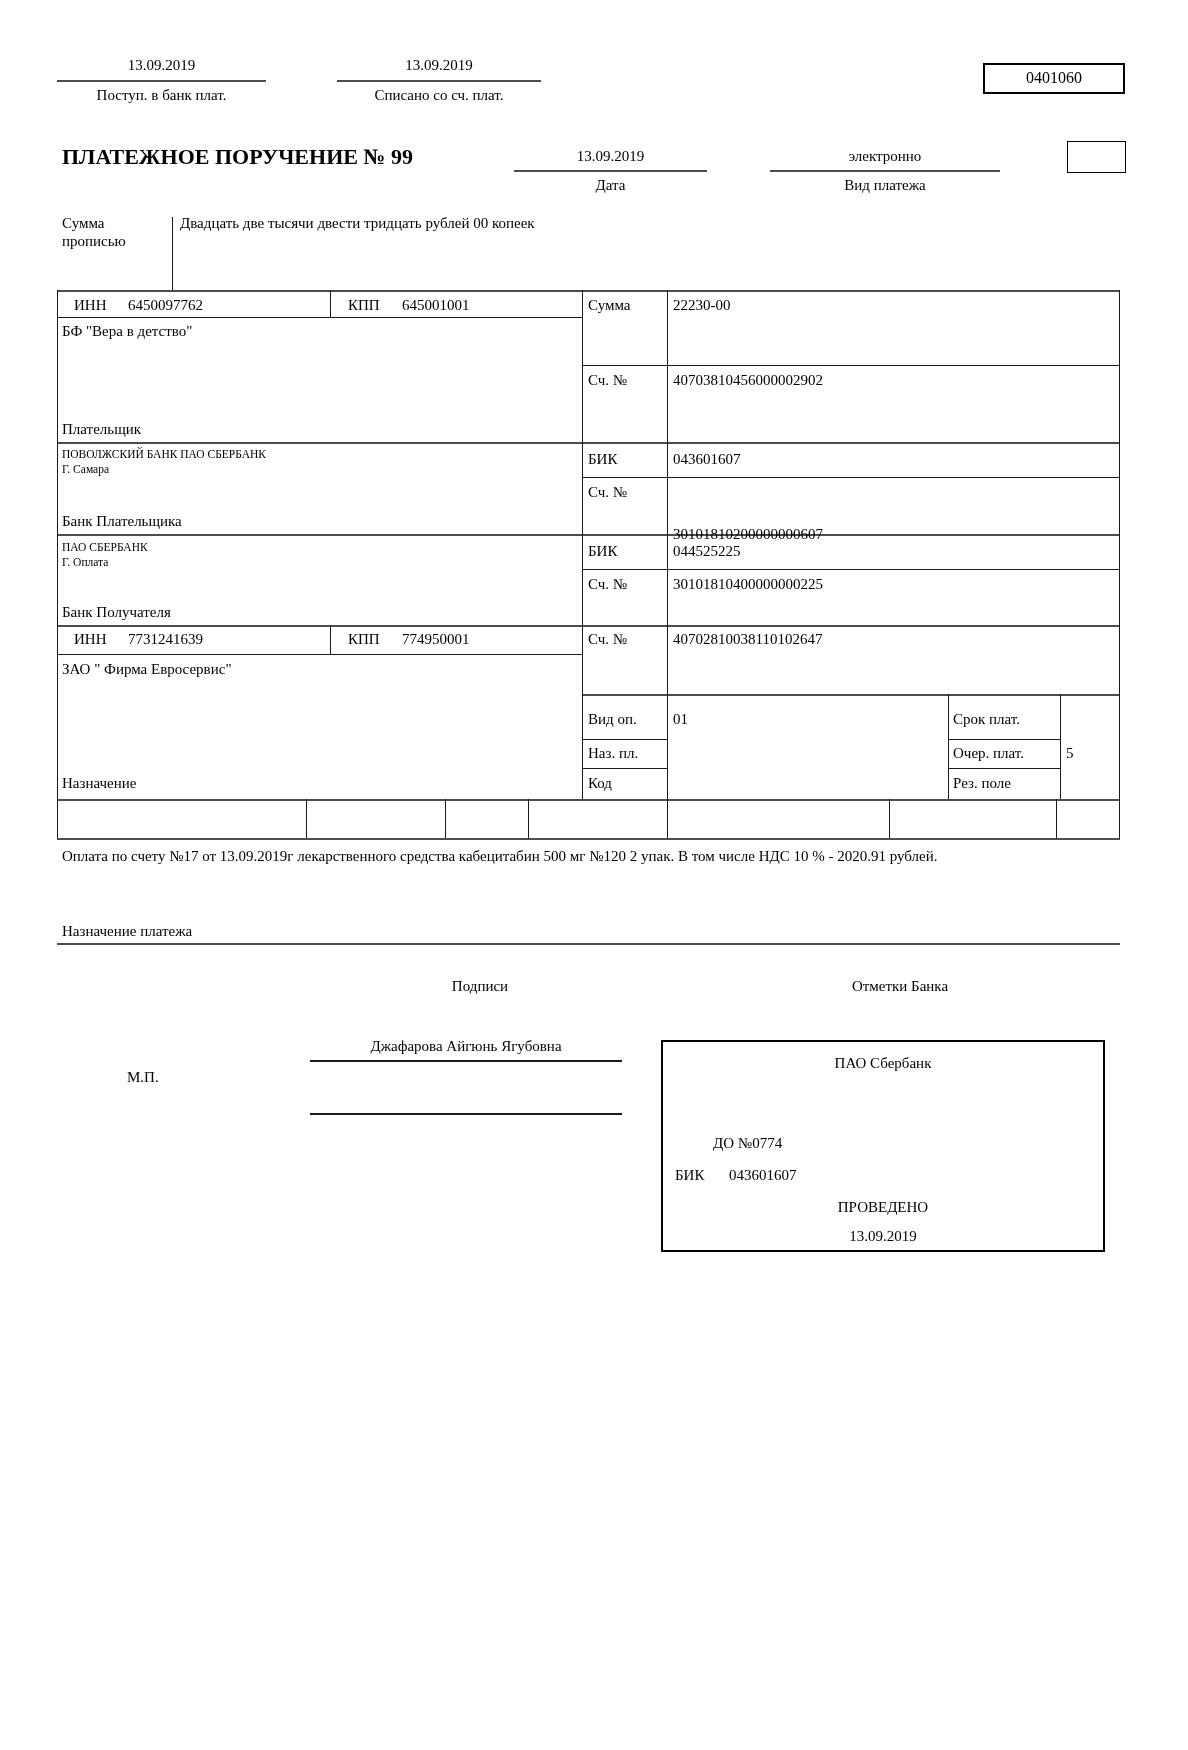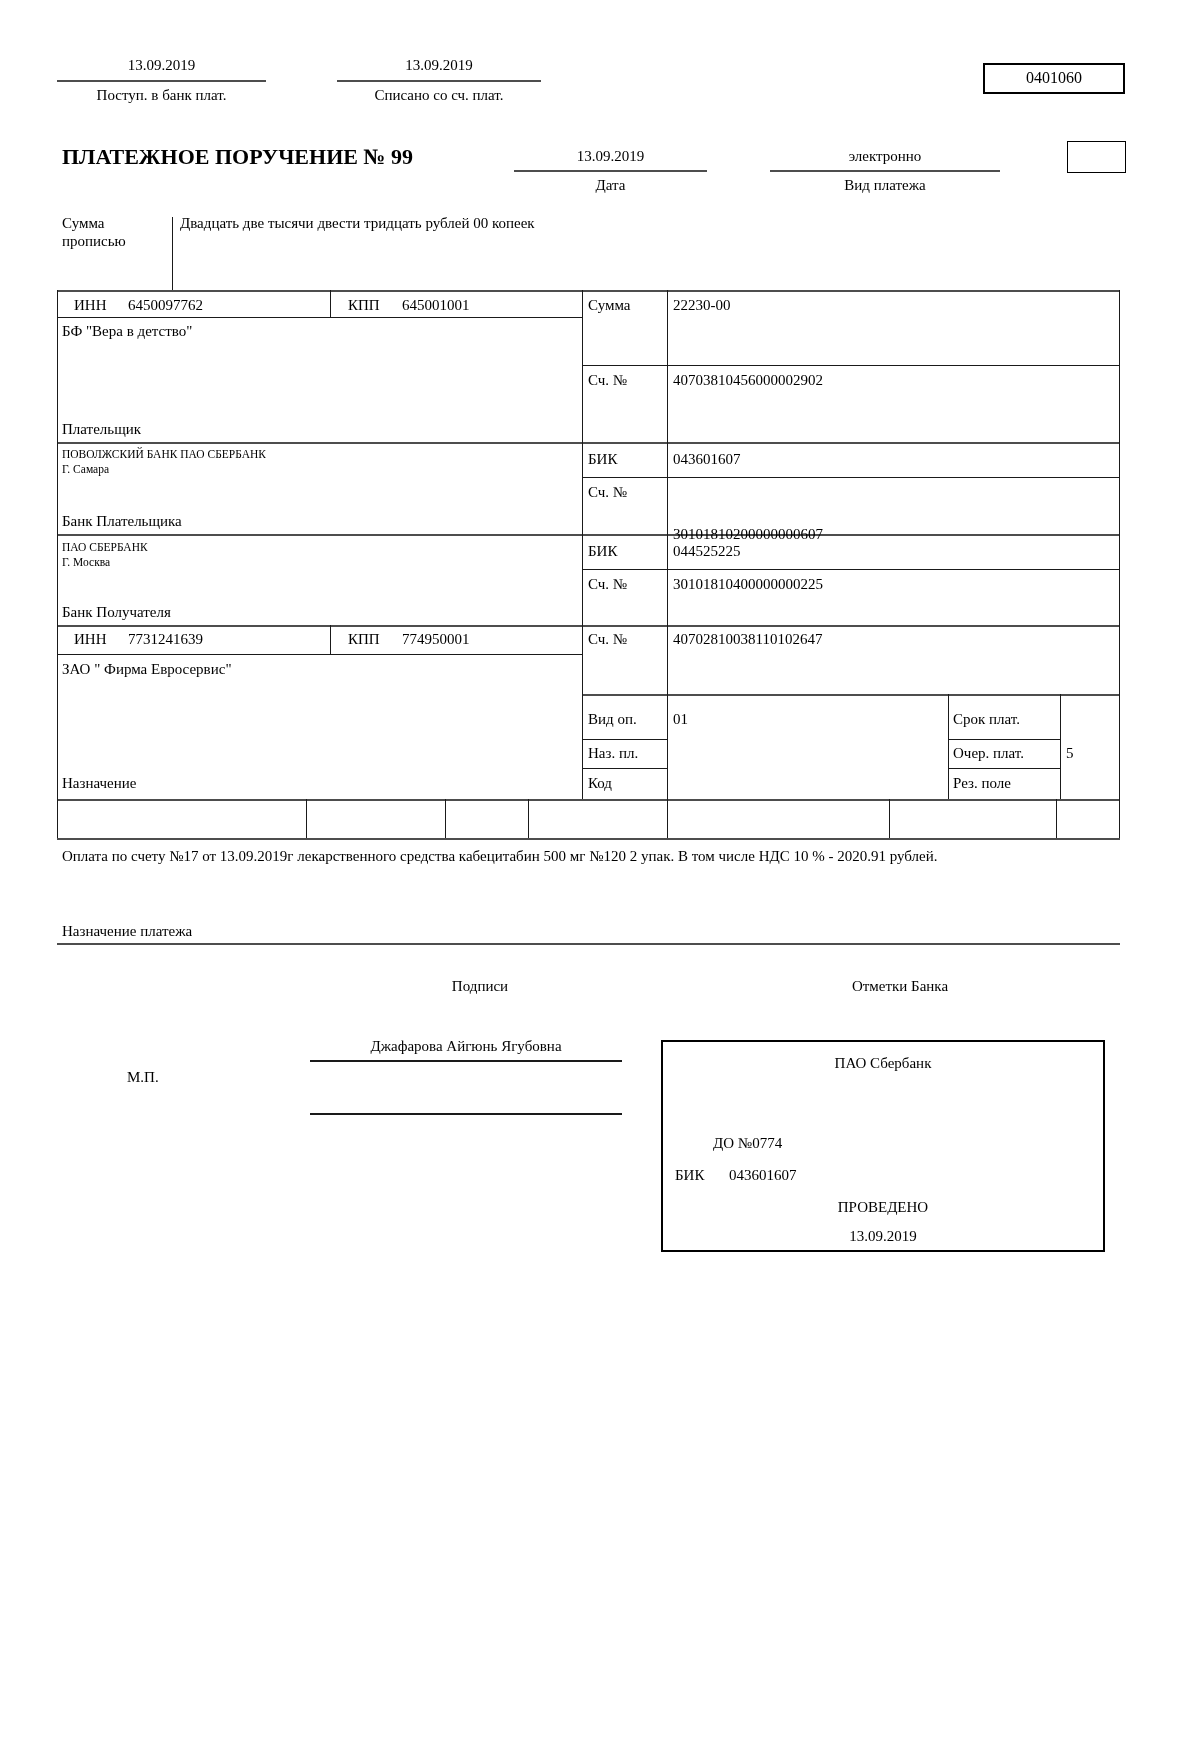--- a/index.html
+++ b/index.html
@@ -100,21 +100,21 @@
 
   <span class="t small" style="left:62px;top:447px;">ПОВОЛЖСКИЙ БАНК ПАО СБЕРБАНК</span>
   <span class="t small" style="left:62px;top:462px;">Г. Самара</span>
   <span class="t" style="left:588px;top:450px;">БИК</span>
   <span class="t" style="left:673px;top:450px;">043601607</span>
   <span class="t" style="left:588px;top:483px;">Сч. №</span>
   <span class="t" style="left:673px;top:485px;margin-top:40px;">30101810200000000607</span>
   <span class="t" style="left:62px;top:512px;">Банк Плательщика</span>
 
   <span class="t small" style="left:62px;top:540px;">ПАО СБЕРБАНК</span>
-  <span class="t small" style="left:62px;top:555px;">Г. Москва</span>
+  <span class="t small" style="left:62px;top:555px;">Г. Оплата</span>
   <span class="t" style="left:588px;top:542px;">БИК</span>
   <span class="t" style="left:673px;top:542px;">044525225</span>
   <span class="t" style="left:588px;top:575px;">Сч. №</span>
   <span class="t" style="left:673px;top:575px;">30101810400000000225</span>
   <span class="t" style="left:62px;top:603px;">Банк Получателя</span>
 
   <span class="t" style="left:74px;top:630px;">ИНН</span>
   <span class="t" style="left:128px;top:630px;">7731241639</span>
   <span class="t" style="left:348px;top:630px;">КПП</span>
   <span class="t" style="left:402px;top:630px;">774950001</span>

